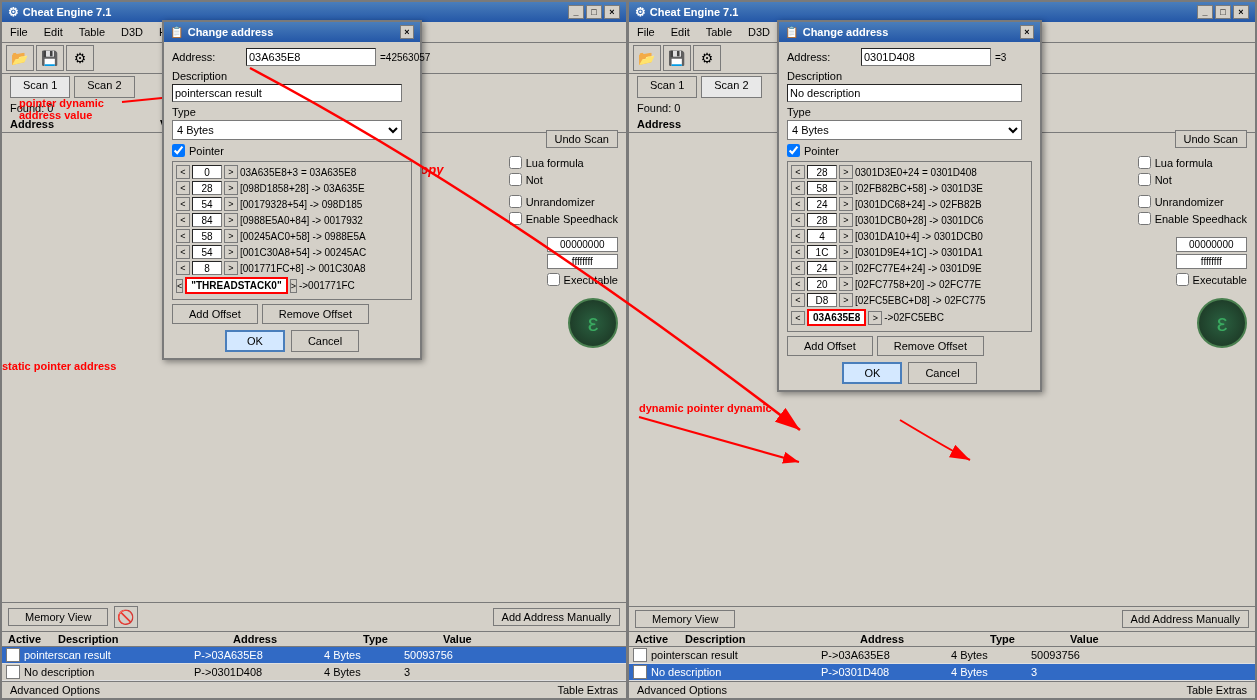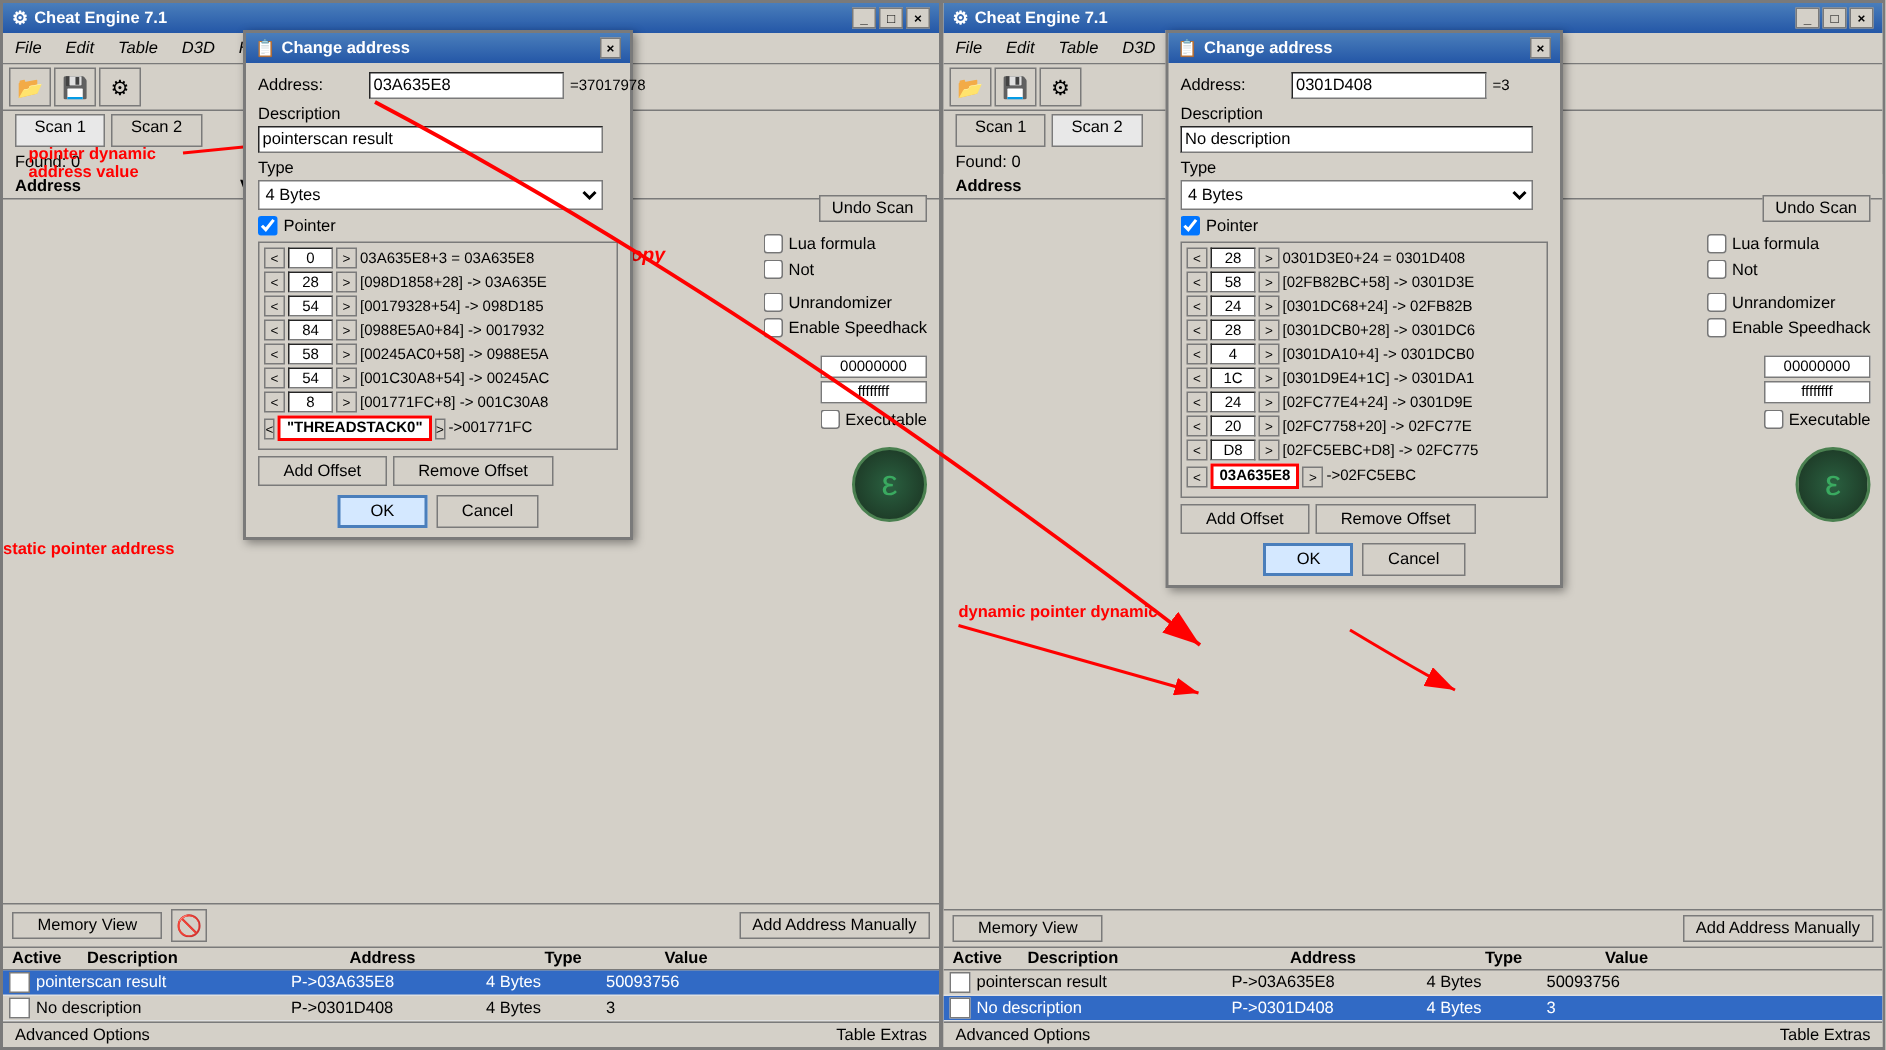--- a/index.html
+++ b/index.html
@@ -74,21 +74,20 @@
       background: #d4d0c8;
       display: flex;
       border-bottom: 1px solid #7a7a7a;
       padding: 2px 0;
     }
 
     .menu-item {
       padding: 2px 8px;
       font-size: 11px;
       cursor: pointer;
-      font-style: italic;
     }
 
     .toolbar {
       display: flex;
       align-items: center;
       padding: 2px 4px;
       gap: 2px;
       background: #d4d0c8;
       border-bottom: 1px solid #7a7a7a;
     }
@@ -457,21 +456,21 @@
     <div class="dialog" style="left:160px; top:18px; width:260px;">
       <div class="dialog-titlebar">
         <span>📋</span>
         <span>Change address</span>
         <div class="dialog-close">×</div>
       </div>
       <div class="dialog-body">
         <div class="field-row">
           <span class="field-label">Address:</span>
           <input class="field-input address" value="03A635E8" style="">
-          <span style="font-size:10px;">=37017978</span>
+          <span style="font-size:10px;">=42563057</span>
         </div>
         <div style="font-size:11px; margin-bottom:2px;">Description</div>
         <input class="field-input desc" value="pointerscan result" style="width: 230px; margin-bottom: 4px;">
         <div style="font-size:11px; margin-bottom:2px;">Type</div>
         <select class="type-select" style="width:230px; margin-bottom:4px;">
           <option>4 Bytes</option>
         </select>
         <div class="checkbox-row">
           <input type="checkbox" checked="" style="">
           <span>Pointer</span>

